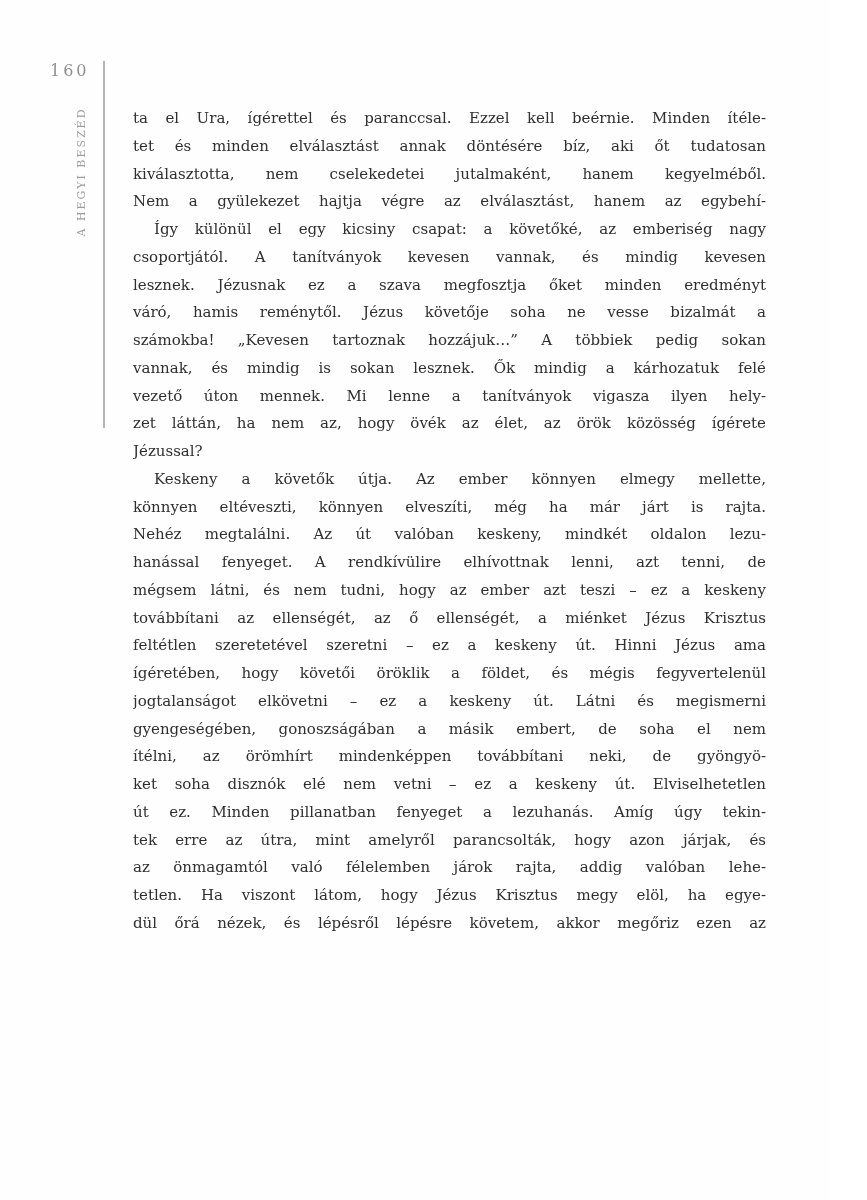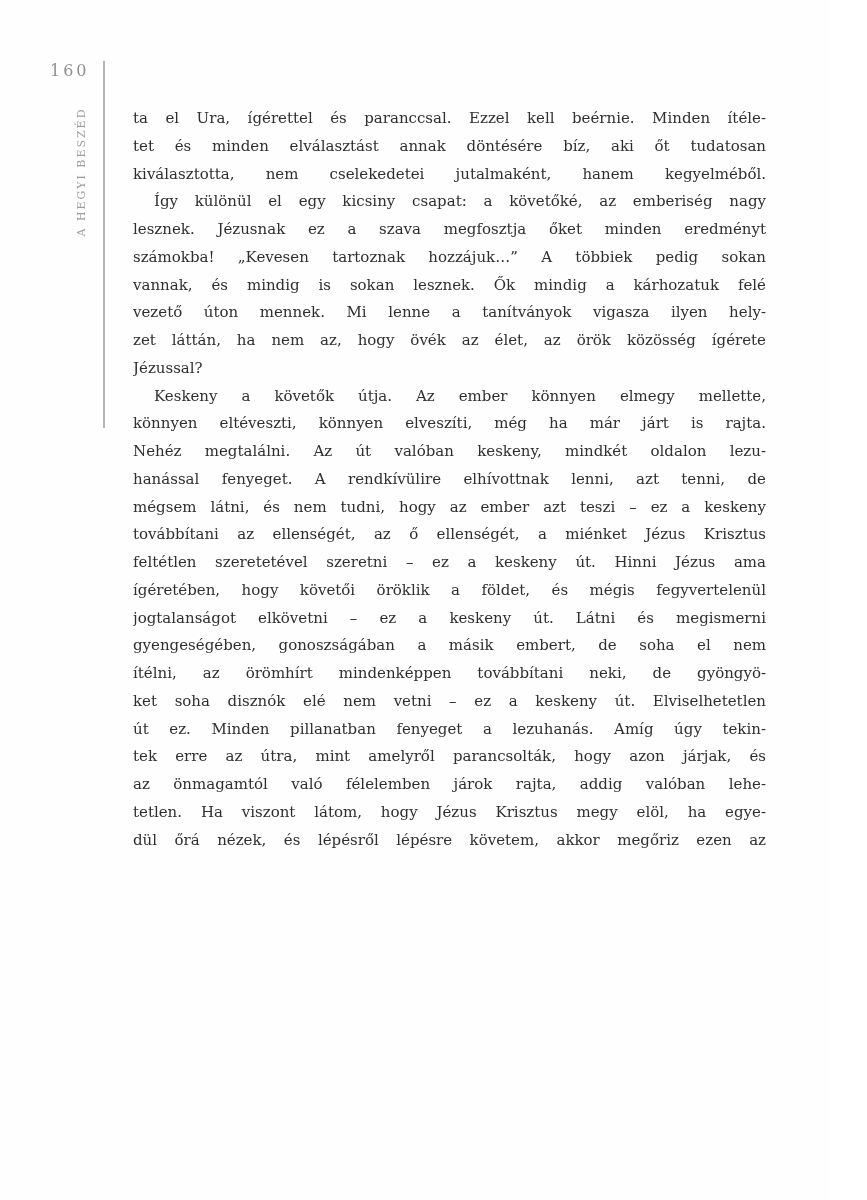--- a/index.html
+++ b/index.html
@@ -68,24 +68,27 @@
 
 <div class="page">
   <span class="page-number">160</span>
   <div class="vertical-rule"></div>
   <div class="running-title">A HEGYI BESZÉD</div>
   <div class="body-text">
       <div class="para">
         <div class="line">ta el Ura, ígérettel és paranccsal. Ezzel kell beérnie. Minden ítéle-</div>
         <div class="line">tet és minden elválasztást annak döntésére bíz, aki őt tudatosan</div>
         <div class="line">kiválasztotta, nem cselekedetei jutalmaként, hanem kegyelméből.</div>
+        <div class="line">Nem a gyülekezet hajtja végre az elválasztást, hanem az egybehí-</div>
       </div>
       <div class="para">
         <div class="line indent">Így különül el egy kicsiny csapat: a követőké, az emberiség nagy</div>
+        <div class="line">csoportjától. A tanítványok kevesen vannak, és mindig kevesen</div>
         <div class="line">lesznek. Jézusnak ez a szava megfosztja őket minden eredményt</div>
+        <div class="line">váró, hamis reménytől. Jézus követője soha ne vesse bizalmát a</div>
         <div class="line">számokba! „Kevesen tartoznak hozzájuk…” A többiek pedig sokan</div>
         <div class="line">vannak, és mindig is sokan lesznek. Ők mindig a kárhozatuk felé</div>
         <div class="line">vezető úton mennek. Mi lenne a tanítványok vigasza ilyen hely-</div>
         <div class="line">zet láttán, ha nem az, hogy övék az élet, az örök közösség ígérete</div>
         <div class="line last">Jézussal?</div>
       </div>
       <div class="para">
         <div class="line indent">Keskeny a követők útja. Az ember könnyen elmegy mellette,</div>
         <div class="line">könnyen eltéveszti, könnyen elveszíti, még ha már járt is rajta.</div>
         <div class="line">Nehéz megtalálni. Az út valóban keskeny, mindkét oldalon lezu-</div>

